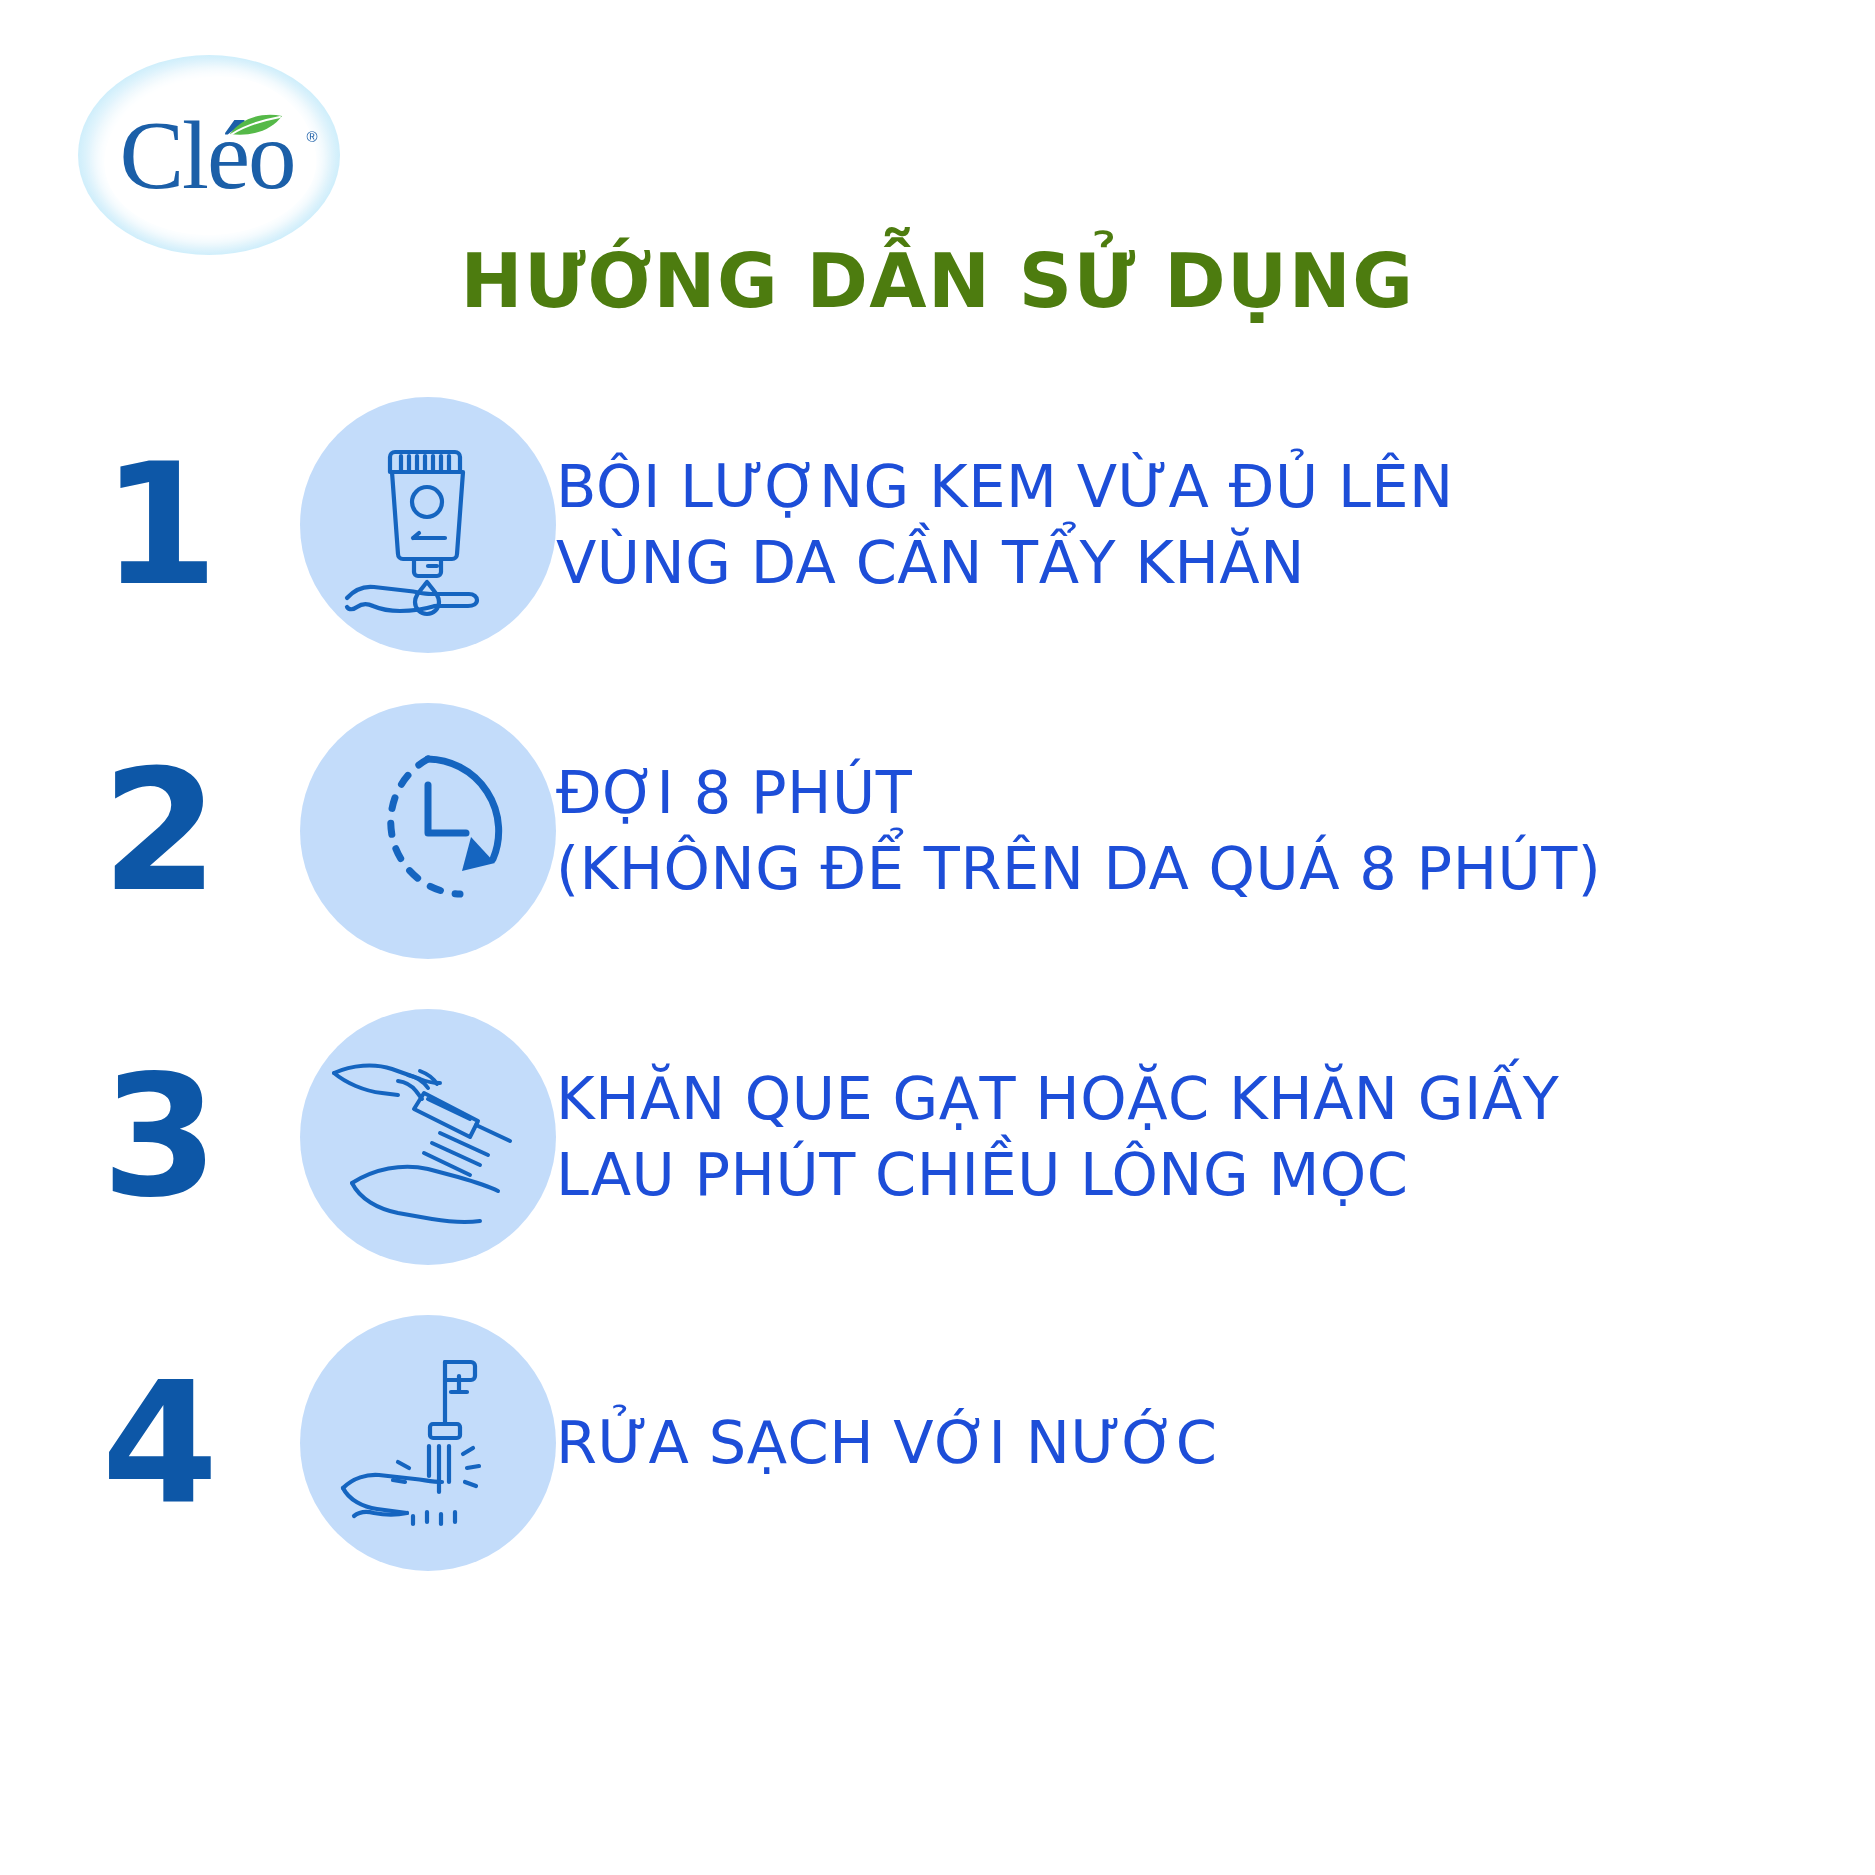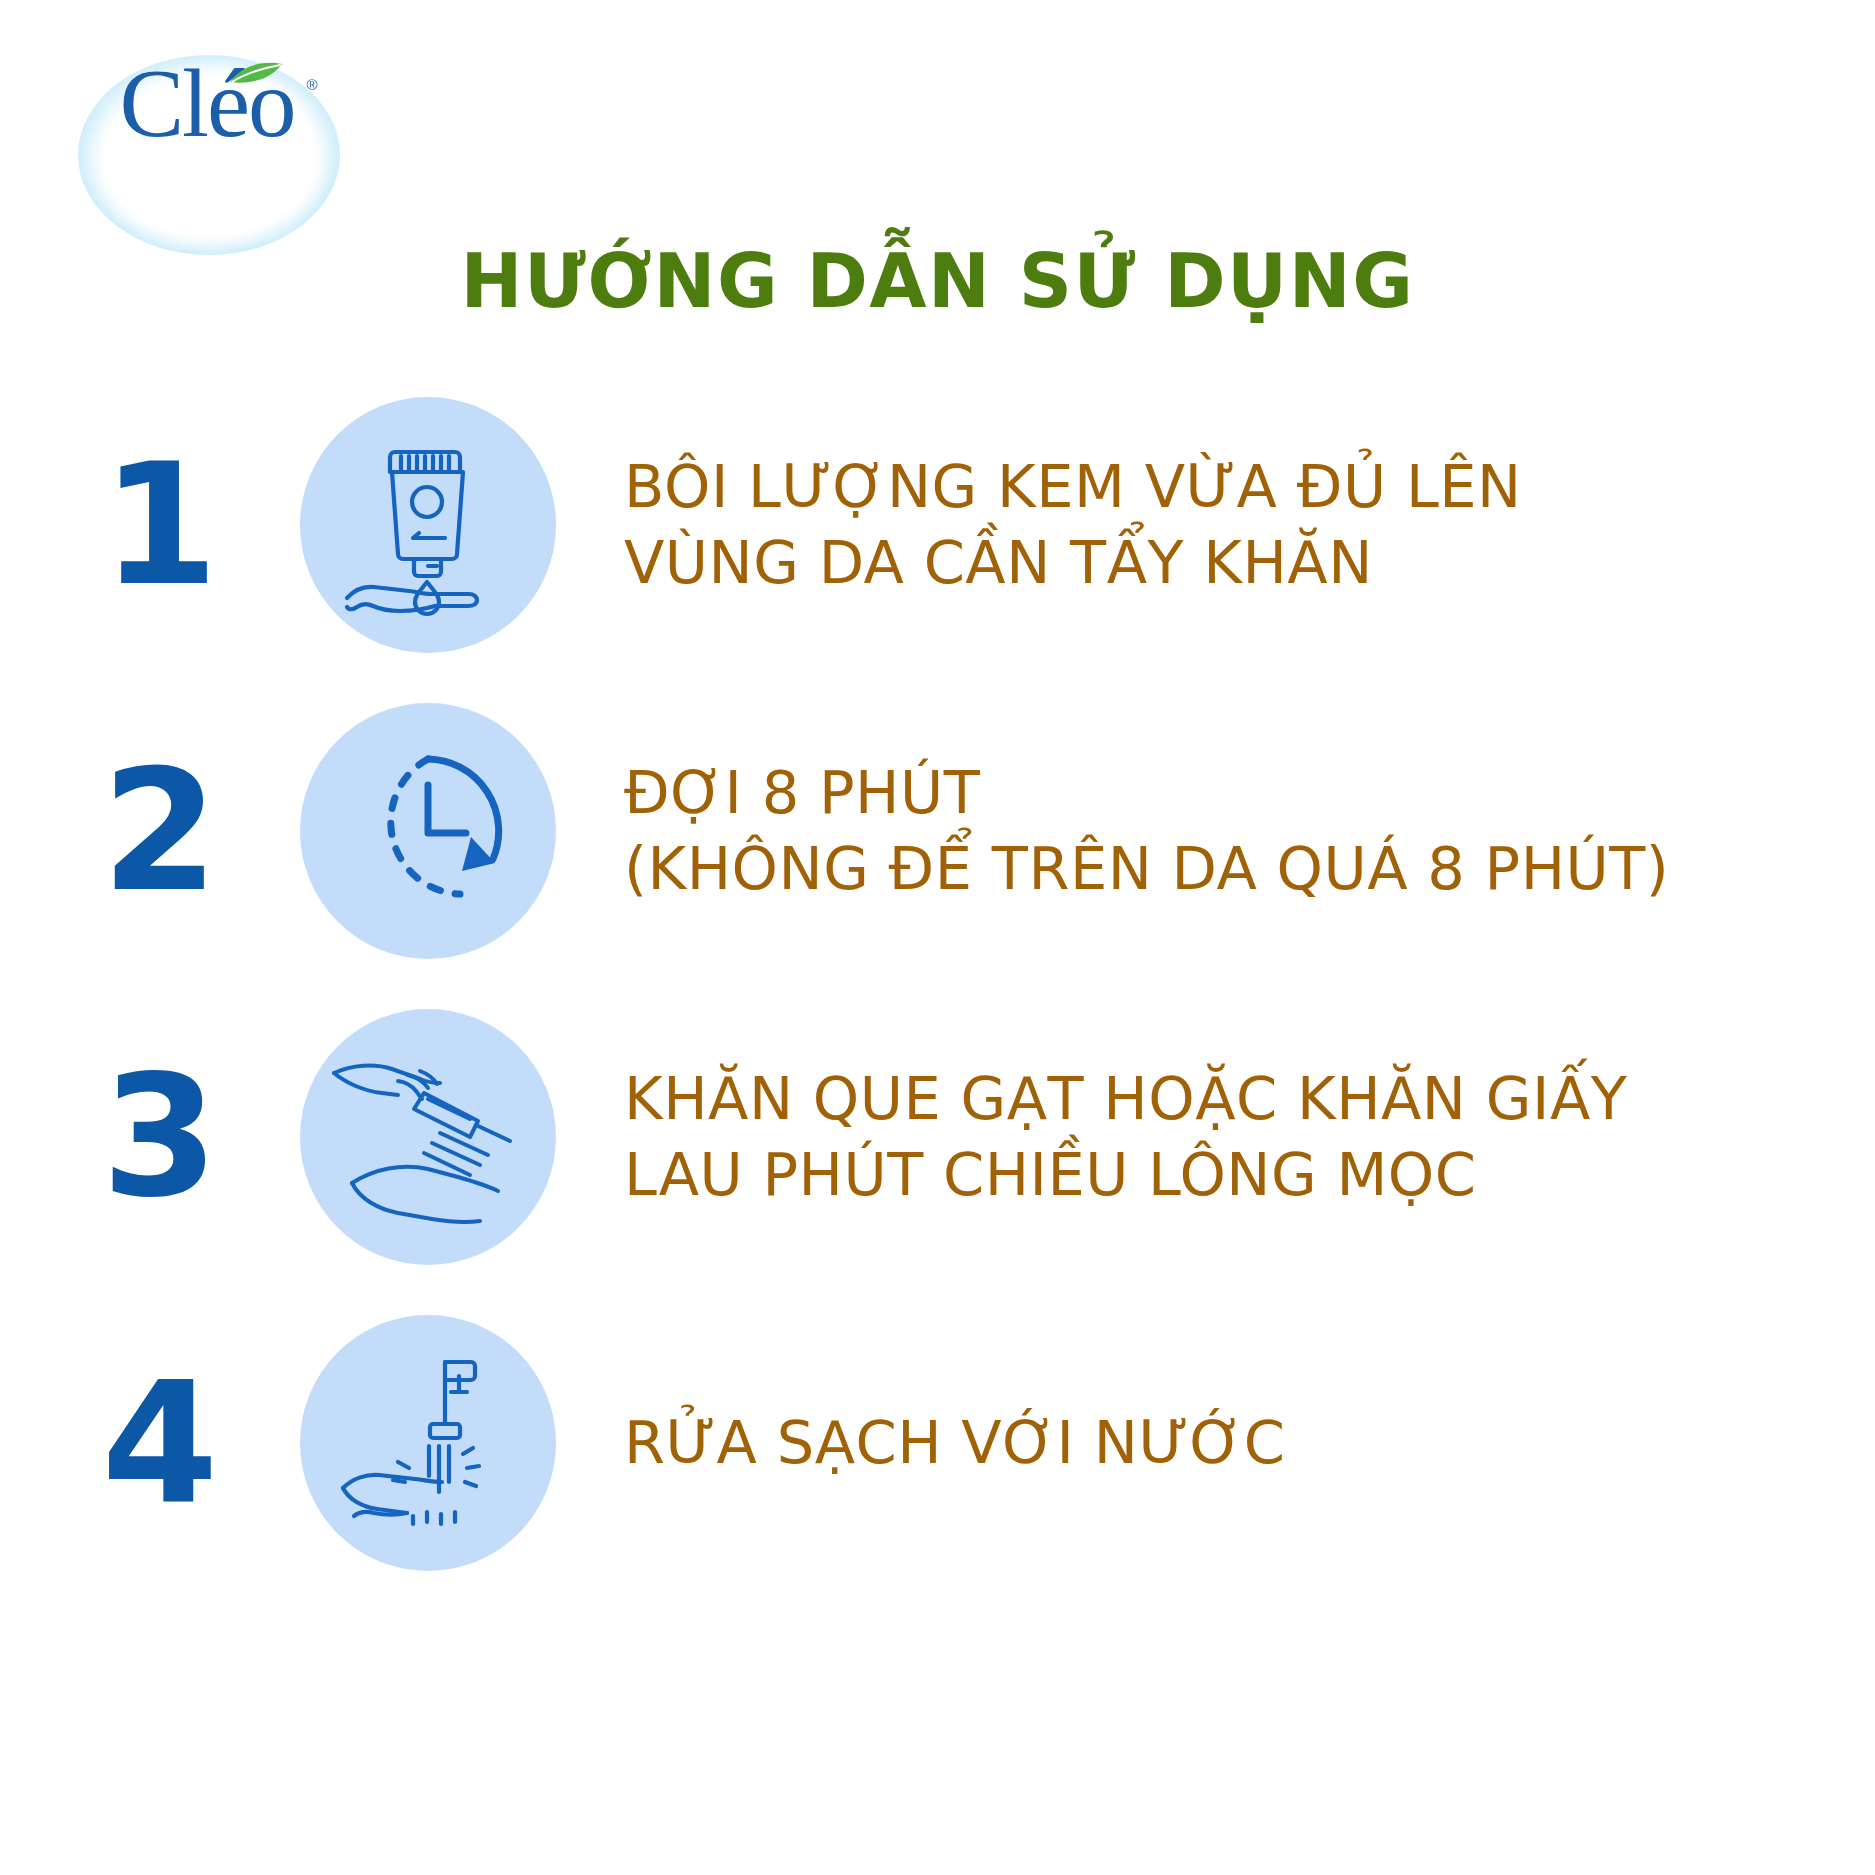--- a/index.html
+++ b/index.html
@@ -32,21 +32,21 @@
     left:26px; top:22px;
     width:212px; height:158px;
     background:#ffffff;
     border-radius:58% 50% 52% 56% / 56% 60% 48% 52%;
     transform:rotate(-4deg);
     box-shadow:0 0 14px 6px rgba(255,255,255,0.95);
   }
   .logo-text{
     position:absolute;
     left:0; top:0; width:262px; height:200px;
-    display:flex; align-items:flex-start; justify-content:center;
+    display:flex; align-items:center; justify-content:center;
   }
   .logo-word{
     position:relative;
     font-family:"Liberation Serif", serif;
     font-size:97px;
     line-height:1;
     color:#1b5fa8;
     letter-spacing:-2px;
     font-weight:400;
     padding-right:4px;
@@ -102,22 +102,21 @@
   .step-icon{
     width:256px; height:256px;
     border-radius:50%;
     background:#c3dcfa;
     flex:0 0 256px;
     position:relative;
     display:flex;align-items:center;justify-content:center;
   }
   .step-icon svg{display:block;}
   .step-text{
-    margin-left:68px;
-    color:#a16207;
+    color:#1d4ed8;
     font-size:59px;
     line-height:1.28;
     letter-spacing:0.5px;
     font-family:"DejaVu Sans", sans-serif;
     font-weight:400;
     white-space:nowrap;
   }
   .step-text .ln{display:block;}
 </style>
 </head>

